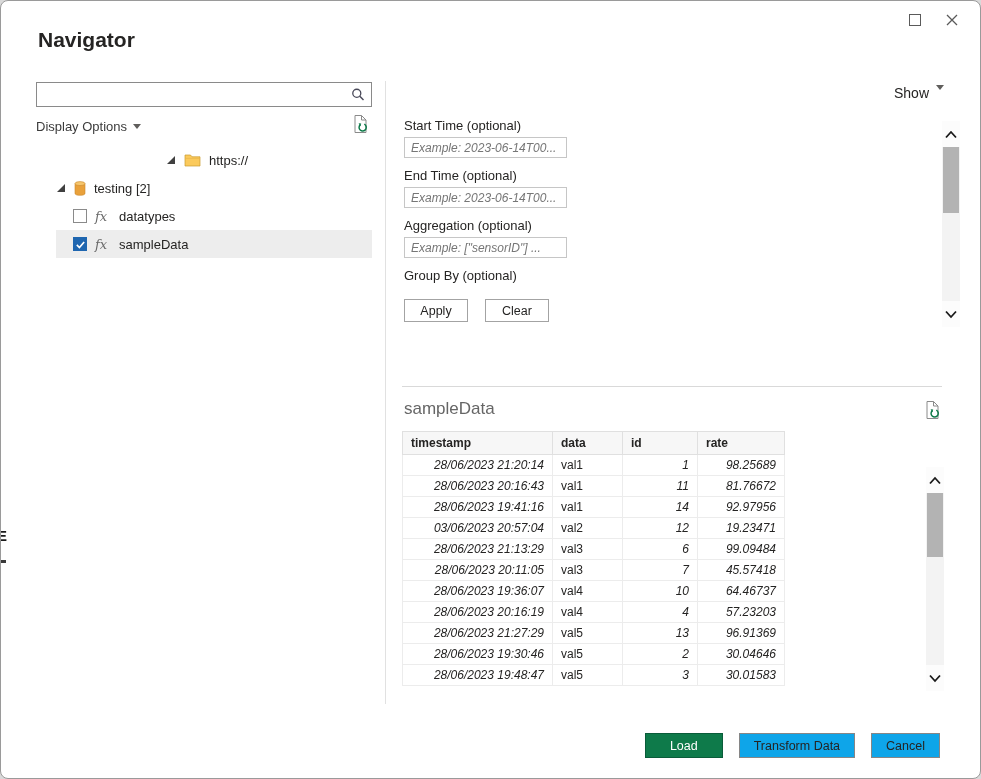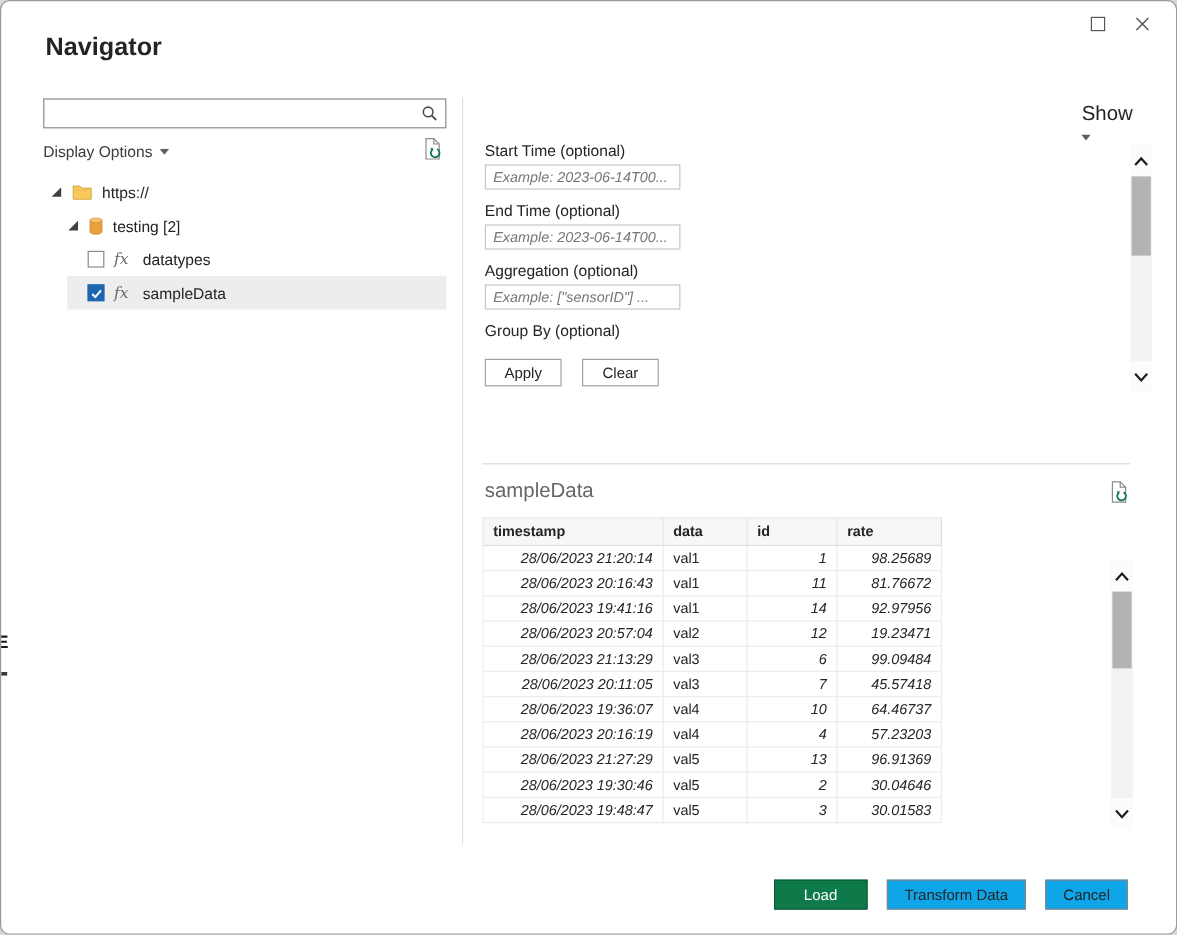--- a/index.html
+++ b/index.html
@@ -16,31 +16,31 @@
   
   .search-box{position:absolute;left:35px;top:81px;width:336px;height:25px;border:1px solid#8a8a8a;box-sizing:border-box;display:flex;align-items:center;background:#fff;}
   .search-box input{flex:1;border:none;outline:none;height:100%;padding:0 6px;font-size:12px;font-family:inherit;background:transparent;}
   .search-btn{width:26px;height:100%;display:flex;align-items:center;justify-content:center;background:transparent;border:none;cursor:pointer;}
   .display-options{position:absolute;left:35px;top:118px;display:flex;align-items:center;gap:6px;font-size:13px;color:#3b3b3b;cursor:pointer;}
   .refresh-left{position:absolute;left:351px;top:113px;cursor:pointer;}
   .refresh-preview{position:absolute;left:923px;top:399px;cursor:pointer;}
 
   .tree{position:absolute;left:35px;top:145px;width:336px;font-size:13px;}
   .tree-row{height:28px;display:flex;align-items:center;gap:8px;box-sizing:border-box;cursor:pointer;}
-  .indent1{padding-left:6px;}
+  .indent1{padding-left:6px;justify-content:center;}
   .indent2{padding-left:20px;}
   .indent3{padding-left:37px;}
   .tree-row.selected{background:#ededed;margin-left:20px;padding-left:17px;}
   .checkbox{width:14px;height:14px;border:1px solid #8a8a8a;background:#fff;box-sizing:border-box;flex:0 0 auto;display:flex;align-items:center;justify-content:center;}
   .checkbox.checked{background:#1F66B0;border-color:#1F66B0;}
   .fx{font-family:"DejaVu Serif",serif;font-style:italic;color:#6a6a6a;font-size:13px;width:16px;flex:0 0 auto;}
   .v-divider{position:absolute;left:384px;top:80px;width:1px;height:623px;background:#e1e1e1;}
 
   
-  .show-control{position:absolute;top:84px;right:36px;display:flex;align-items:flex-start;gap:7px;font-size:17px;cursor:pointer;flex-direction:column;}
+  .show-control{position:absolute;top:84px;right:36px;display:flex;align-items:flex-start;gap:7px;font-size:14px;cursor:pointer;}
   .form{position:absolute;left:403px;top:117px;width:163px;}
   .field{margin-bottom:10px;}
   .field label{display:block;font-size:13px;margin-bottom:4px;color:#252423;}
   .field input{width:100%;box-sizing:border-box;height:21px;border:1px solid #c6c6c6;padding:0 6px;font-size:12px;font-family:inherit;color:#252423;}
   .field input::placeholder{font-style:italic;color:#767676;}
   .groupby-label{font-size:13px;margin:4px 0 16px;}
   .form-buttons{display:flex;gap:17px;}
   .btn-secondary{min-width:64px;height:23px;background:#fff;border:1px solid #a3a3a3;font-size:12.5px;font-family:inherit;color:#252423;cursor:pointer;}
 
   .h-divider{position:absolute;left:401px;top:385px;width:540px;height:1px;background:#d9d9d9;}
@@ -236,21 +236,21 @@
           <td class="num">11</td>
           <td class="num">81.76672</td>
         </tr>
         <tr>
           <td class="num">28/06/2023 19:41:16</td>
           <td>val1</td>
           <td class="num">14</td>
           <td class="num">92.97956</td>
         </tr>
         <tr>
-          <td class="num">28/06/2023 20:57:04</td>
+          <td class="num">03/06/2023 20:57:04</td>
           <td>val2</td>
           <td class="num">12</td>
           <td class="num">19.23471</td>
         </tr>
         <tr>
           <td class="num">28/06/2023 21:13:29</td>
           <td>val3</td>
           <td class="num">6</td>
           <td class="num">99.09484</td>
         </tr>

